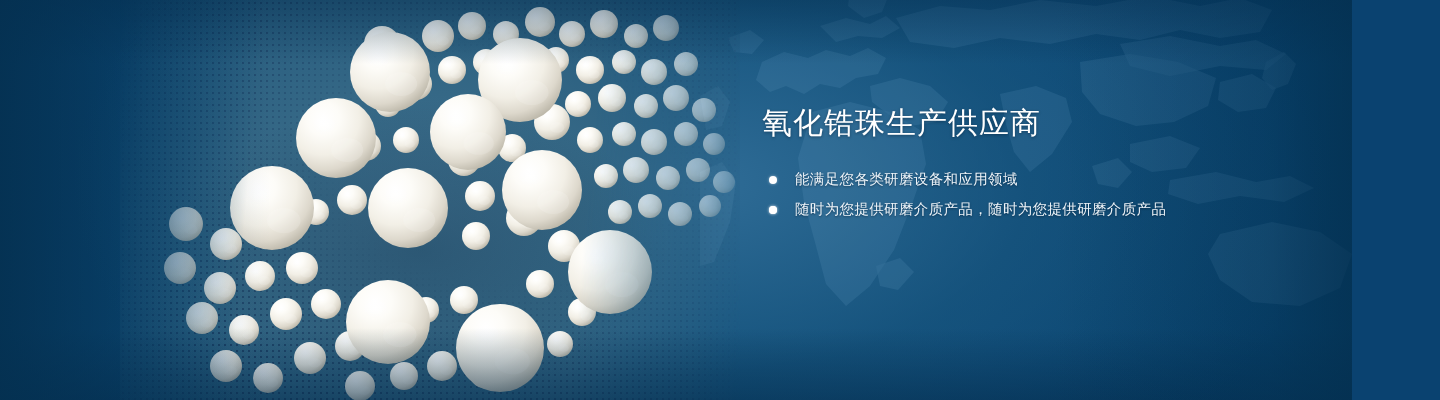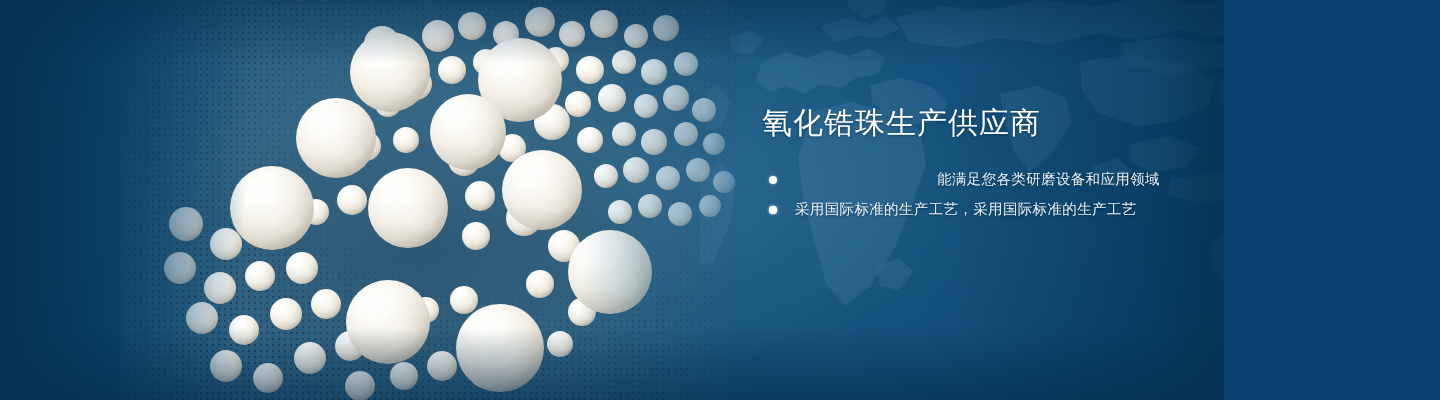--- a/index.html
+++ b/index.html
@@ -1,21 +1,21 @@
 <!DOCTYPE html>
 <html><head>
 <meta charset="utf-8">
 <style>
   * { margin:0; padding:0; box-sizing:border-box; }
   html,body { background:#0a4270; }
   body { font-family:"Liberation Sans","DejaVu Sans",sans-serif; }
 
   .banner{
     position:relative;
-    width:1224px;
+    width:1352px;
     height:400px;
     overflow:hidden;
     background:
       radial-gradient(ellipse 900px 520px at 52% 46%, #2f6c96 0%, rgba(30,92,131,0.55) 36%, rgba(12,72,114,0.0) 70%),
       linear-gradient(100deg, #083d66 0%, #0a456f 22%, #0d4c79 48%, #0a4674 74%, #063f68 100%);
   }
 
   
   .worldmap{
     position:absolute;
@@ -95,21 +95,21 @@
   }
   .bullet:last-child{ margin-bottom:0; }
   .dot{
     position:absolute;
     left:7px; top:9px;
     width:8px; height:8px;
     border-radius:50%;
     background:#ffffff;
     box-shadow:0 0 3px rgba(255,255,255,.5);
   }
-  .bullet-line2{ display:block;text-align:center; }
+  .bullet-line2{ display:block; }
 </style>
 </head>
 <body>
 
 <div class="banner">
 
   <div class="worldmap">
     <svg viewBox="0 0 760 430" xmlns="http://www.w3.org/2000/svg" aria-hidden="true">
       <g fill="#8fc3e8" fill-opacity="0.55">
 
@@ -295,18 +295,18 @@
     <ul class="bullets">
       <li class="bullet">
         <span class="dot"></span>
         <span class="bullet-line2">能满足您各类研磨设备和应用领域</span>
       </li>
       <li class="bullet">
         <span class="dot"></span>
       </li>
       <li class="bullet">
         <span class="dot"></span>
-        <span>采用国际标准的生产工艺，采用国际标准的生产工艺</span>
+        <span>随时为您提供研磨介质产品，随时为您提供研磨介质产品</span>
       </li>
     </ul>
   </div>
 
 </div>
 
 </body></html>

